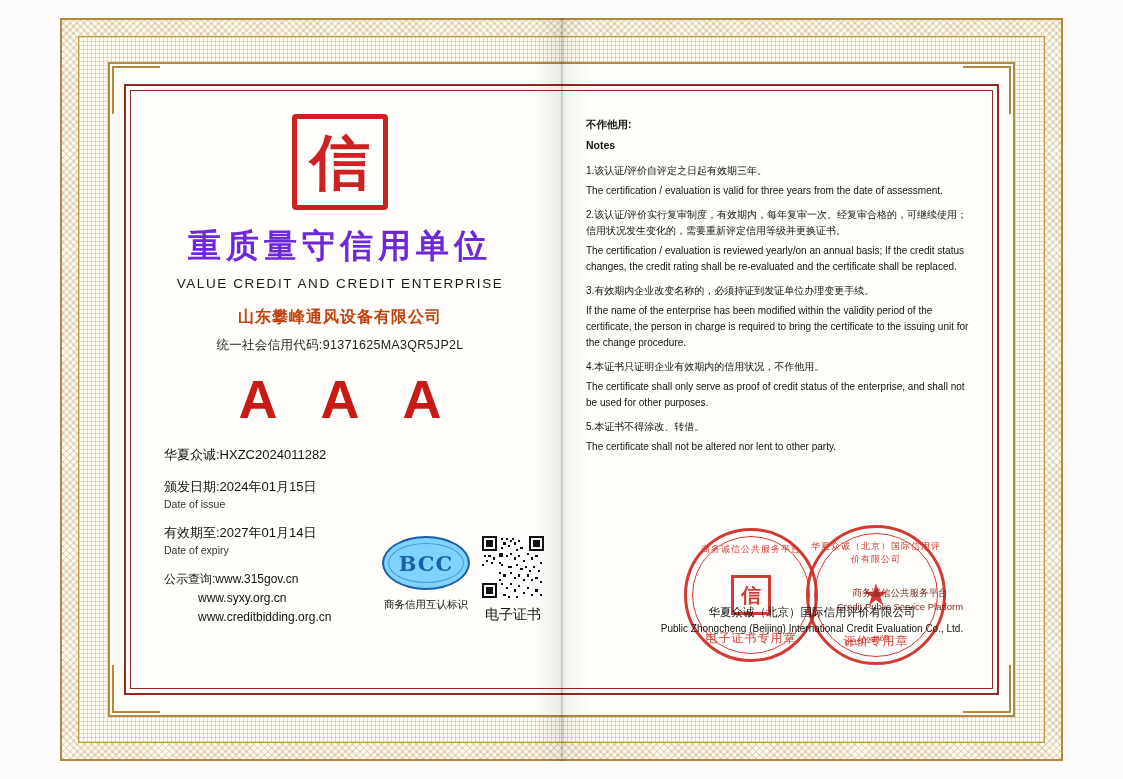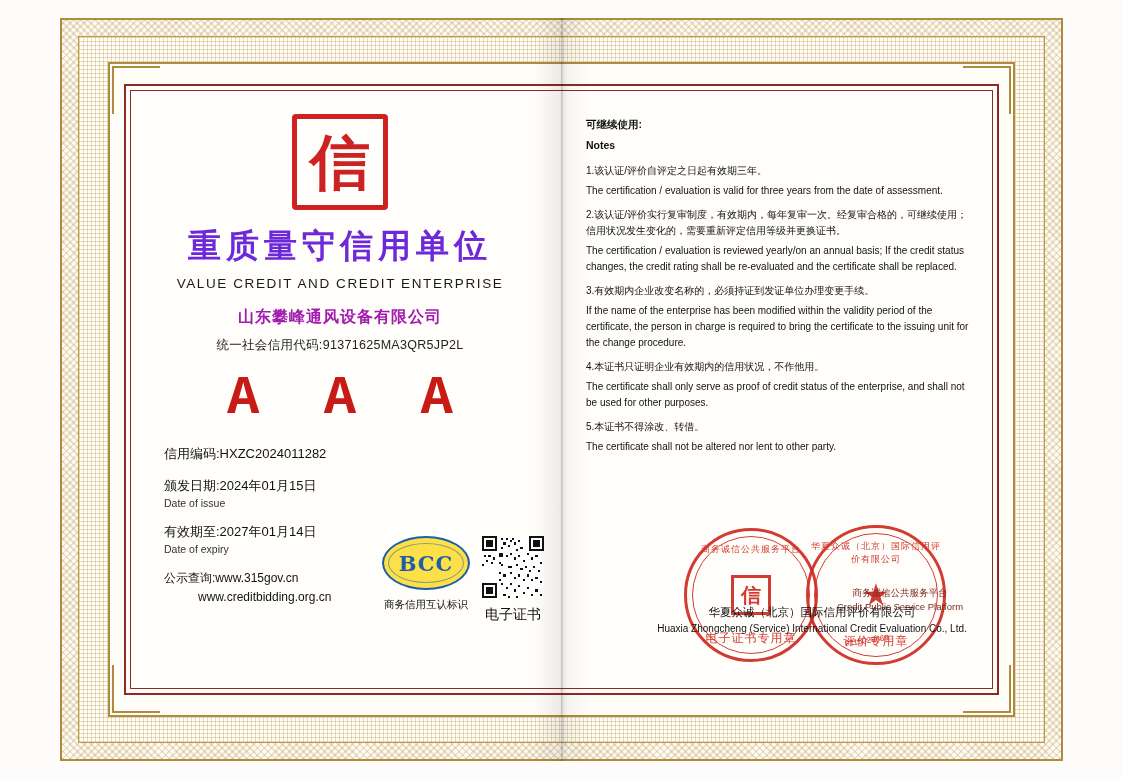--- a/index.html
+++ b/index.html
@@ -78,54 +78,54 @@
   }
   .title-cn{
     margin-top:14px;
     font-size:33px;letter-spacing:5px;font-weight:bold;color:#6d28d9;
     font-family:"DejaVu Sans", sans-serif;
   }
   .title-en{
     margin-top:7px;font-size:13.5px;letter-spacing:1.6px;color:#1a1a1a;
   }
   .company{
-    margin-top:16px;font-size:16px;font-weight:bold;color:#a21caf;letter-spacing:1px;
+    margin-top:16px;font-size:16px;font-weight:bold;color:#c2410c;letter-spacing:1px;
   }
   .uscc{
     margin-top:9px;font-size:12.5px;color:#222;letter-spacing:.3px;
   }
   .body-text{
     margin:16px 20px 0 22px;text-align:left;font-size:13.6px;line-height:25px;color:#111;
     text-indent:2em;
   }
   .grade{
     margin-top:14px;
     color:#c81b15;font-size:54px;font-weight:bold;letter-spacing:16px;
-    font-family:Liberation Mono, monospace;
+    font-family:Liberation Sans, sans-serif;
     text-indent:16px;
   }
   .fields{
     margin:16px 0 0 24px;text-align:left;
   }
   .field{margin-bottom:14px;}
   .field .line1{font-size:13px;color:#111;}
   .field .line2{font-size:10.5px;color:#333;margin-top:2px;}
   .query{
     margin:10px 0 0 24px;text-align:left;font-size:12px;color:#111;line-height:19px;
   }
   .query .indent{display:block;margin-left:34px;}
 
   
   .marks{
     position:absolute;left:382px;top:536px;width:170px;height:100px;
   }
   .bcc{
     position:absolute;left:0;top:0;width:84px;height:50px;
     border-radius:50%/50%;
-    background:#fde047;
+    background:#7dd3fc;
     border:2px solid #1b5fa8;
     display:flex;align-items:center;justify-content:center;
     color:#1b5fa8;font-weight:bold;font-size:21px;letter-spacing:1px;
     font-family:"DejaVu Serif", serif;
   }
   .bcc::before{
     content:"";position:absolute;left:4px;top:5px;right:4px;bottom:5px;
     border:1px solid #1b5fa8;border-radius:50%/50%;opacity:.5;
   }
   .bcc-cap{position:absolute;left:-16px;top:62px;width:120px;text-align:center;font-size:10.5px;color:#111;}
@@ -204,34 +204,35 @@
   <div class="left">
     <div class="seal-logo">信</div>
     <div class="title-cn">重质量守信用单位</div>
     <div class="title-en">VALUE CREDIT AND CREDIT ENTERPRISE</div>
     <div class="company">山东攀峰通风设备有限公司</div>
     <div class="uscc">统一社会信用代码:91371625MA3QR5JP2L</div>
     <div class="grade">A A A</div>
 
     <div class="fields">
       <div class="field">
-        <div class="line1">信用编码:HXZC2024011282</div>
+        <div class="line1">华夏众诚:HXZC2024011282</div>
       </div>
       <div class="field">
         <div class="line1">颁发日期:2024年01月15日</div>
         <div class="line2">Date of issue</div>
       </div>
       <div class="field">
         <div class="line1">有效期至:2027年01月14日</div>
         <div class="line2">Date of expiry</div>
       </div>
     </div>
 
     <div class="query">
       <span>公示查询:www.315gov.cn</span>
+      <span class="indent">www.syxy.org.cn</span>
       <span class="indent">www.creditbidding.org.cn</span>
     </div>
   </div>
 
   <div class="marks">
     <div class="bcc">BCC</div>
     <div class="bcc-cap">商务信用互认标识</div>
     <svg class="qr" viewBox="0 0 29 29" shape-rendering="crispEdges">
       <rect width="29" height="29" fill="#fff"></rect>
       <g fill="#111">
@@ -309,21 +310,21 @@
           <rect x="12" y="28" width="1" height="1"></rect>
           <rect x="16" y="28" width="1" height="1"></rect>
         <rect x="8" y="20" width="1" height="1"></rect>
           <rect x="8" y="12" width="1" height="1"></rect>
       </g>
     </svg>
     <div class="qr-cap">电子证书</div>
   </div>
 
   <div class="right">
-    <div class="note-head-cn">可继续使用:</div>
+    <div class="note-head-cn">不作他用:</div>
     <div class="note-head-en">Notes</div>
 
     <div class="nitem">
       <div class="cn">1.该认证/评价自评定之日起有效期三年。</div>
       <div class="en">The certification / evaluation is valid for three years from the date of assessment.</div>
     </div>
     <div class="nitem">
       <div class="cn">2.该认证/评价实行复审制度，有效期内，每年复审一次。经复审合格的，可继续使用；信用状况发生变化的，需要重新评定信用等级并更换证书。</div>
       <div class="en">The certification / evaluation is reviewed yearly/on an annual basis; If the credit status changes, the credit rating shall be re-evaluated and the certificate shall be replaced.</div>
     </div>
@@ -357,18 +358,18 @@
 
   <div class="cert-number">0115028669</div>
 
   <div class="platform-cap">
     <div>商务诚信公共服务平台</div>
     <div>Credit Public Service Platform</div>
   </div>
 
   <div class="issuer">
     <div class="cn">华夏众诚（北京）国际信用评价有限公司</div>
-    <div class="en">Huaxia Zhongcheng (Service) International Credit Evaluation Co., Ltd.</div>
+    <div class="en">Public Zhongcheng (Beijing) International Credit Evaluation Co., Ltd.</div>
   </div>
 
   <div class="fold-shadow"></div>
   <div class="fold"></div>
 </div>
 
 </body></html>

